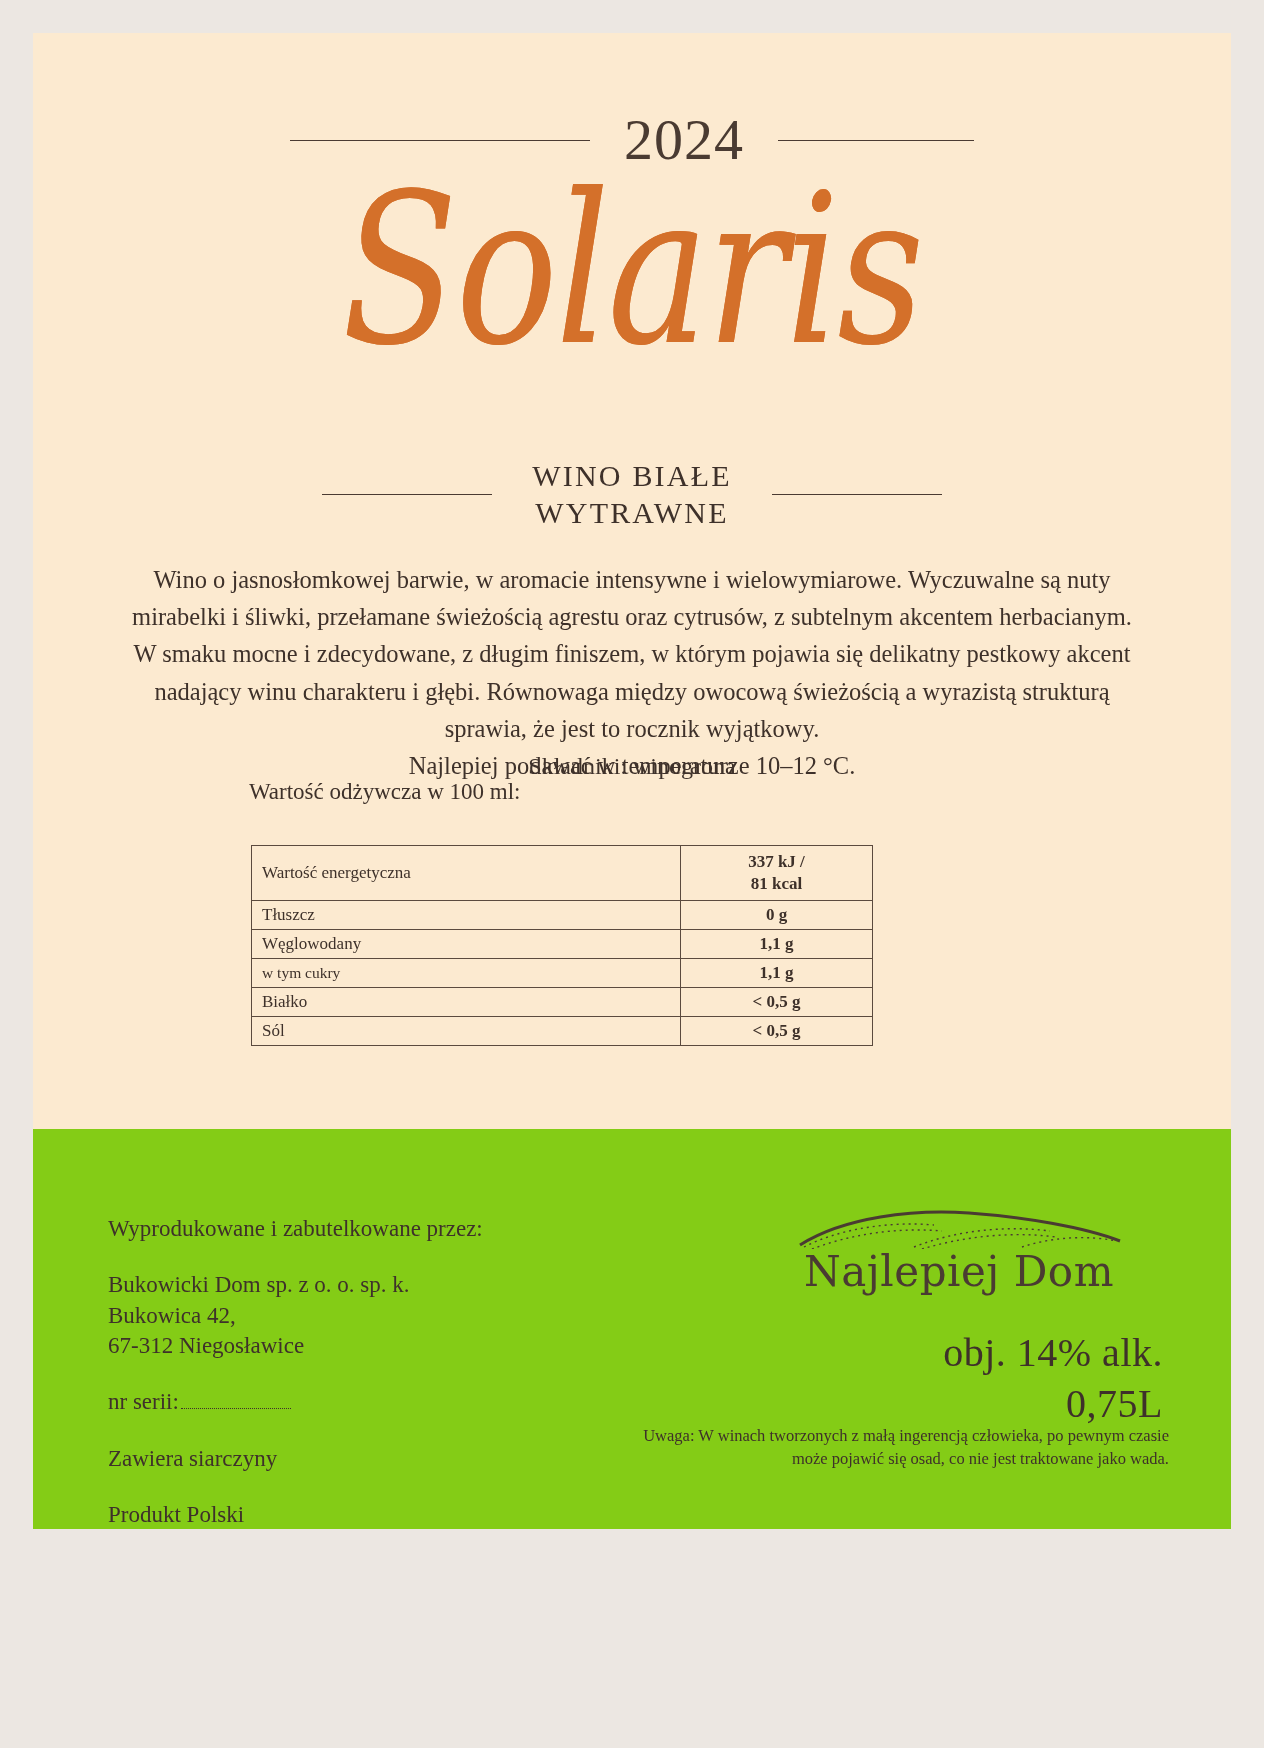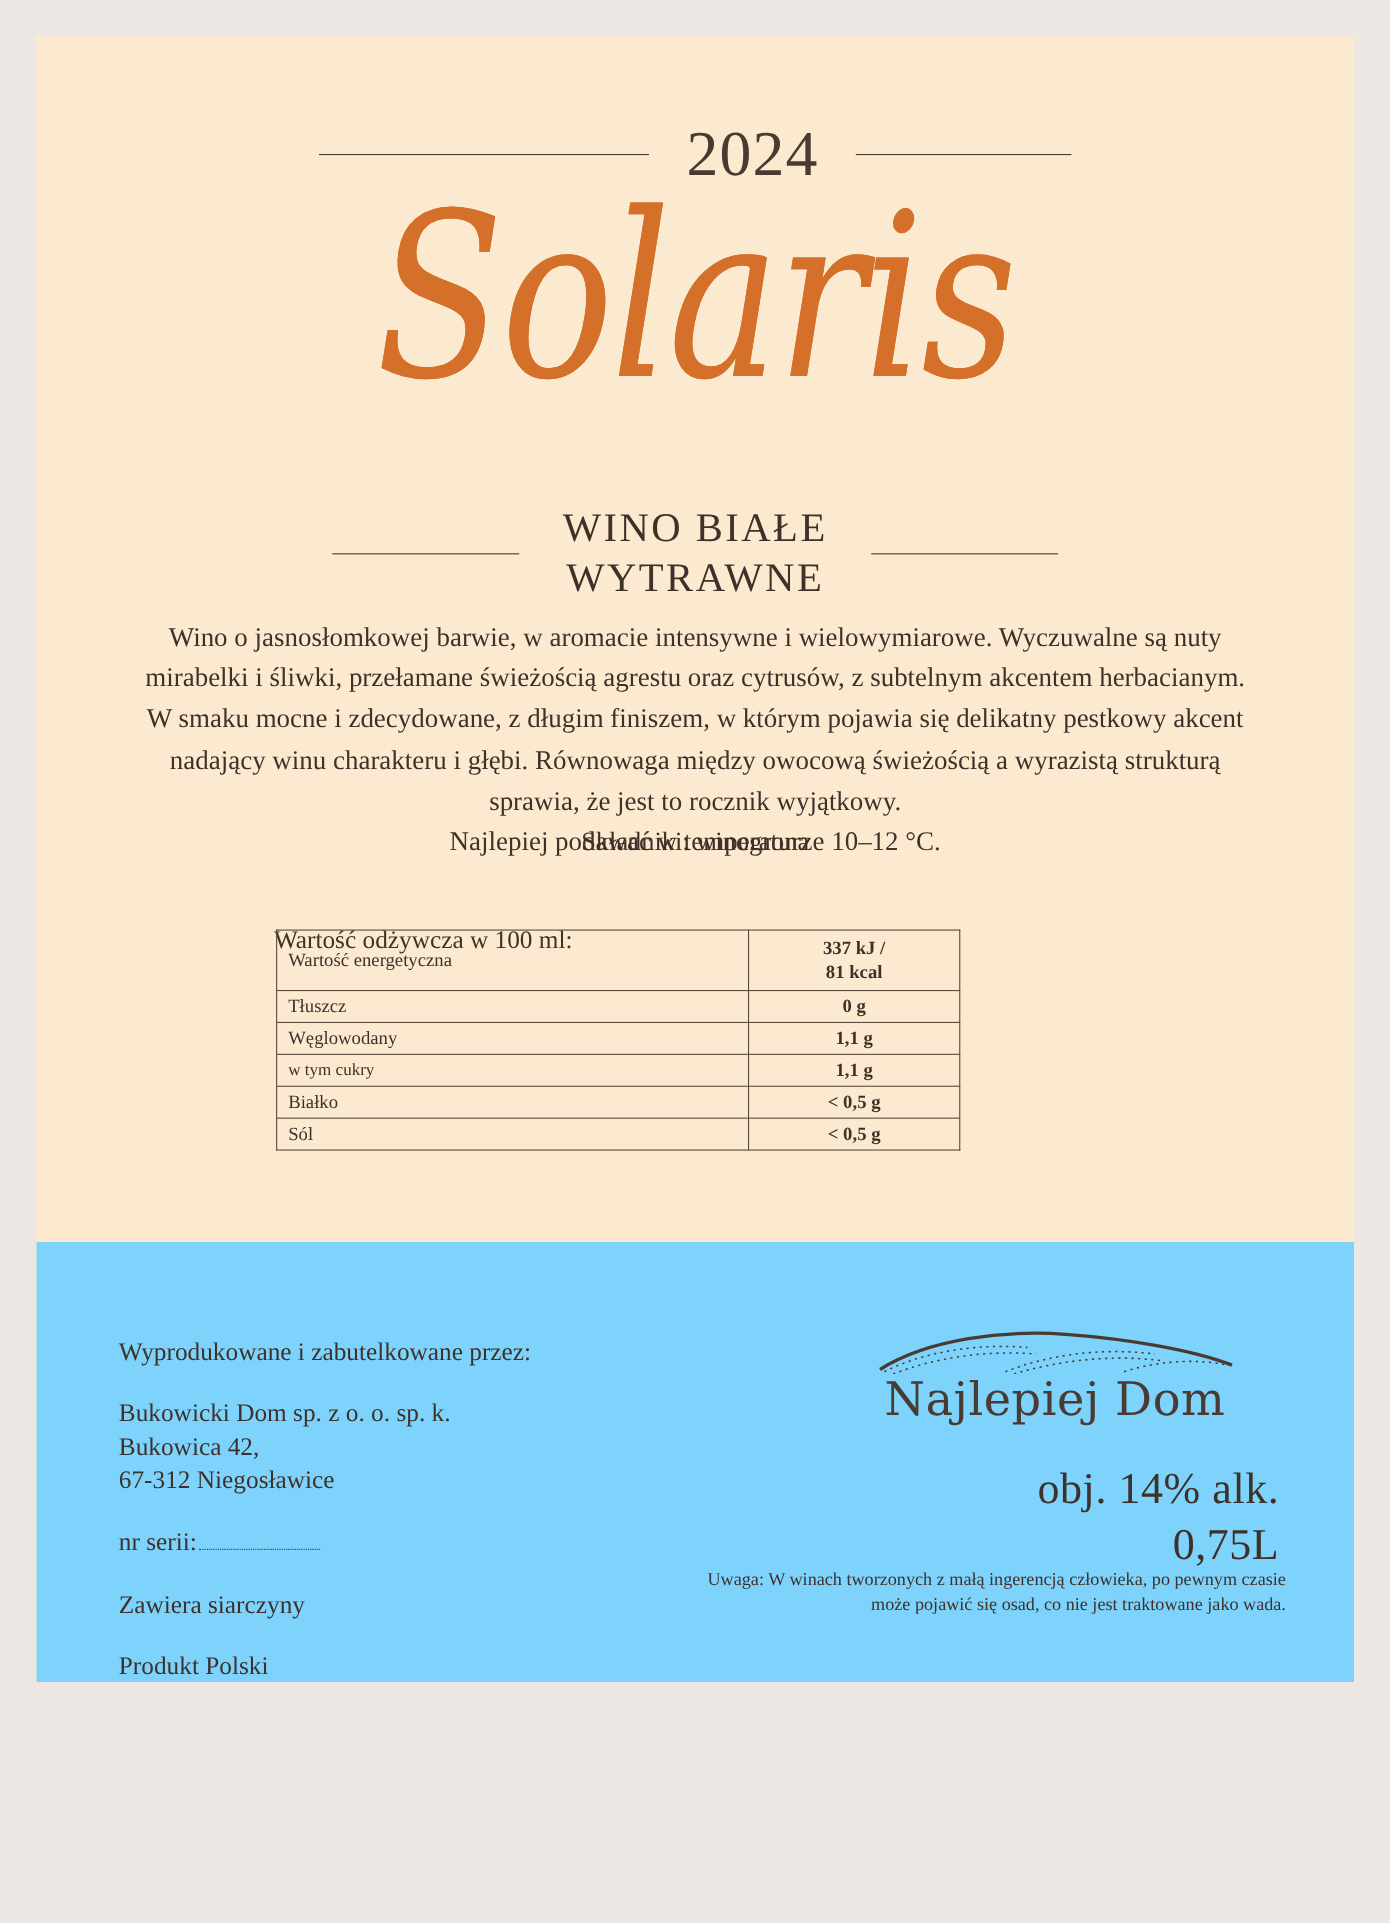--- a/index.html
+++ b/index.html
@@ -85,21 +85,21 @@
     gap: 40px;
   }
   .subtitle-rule {
     height: 0;
     border-top: 1.6px solid #4A3B32;
     width: 170px;
   }
   .subtitle {
     text-align: center;
     color: #3E312A;
-    font-size: 37px;
+    font-size: 30px;
     letter-spacing: 2.2px;
     line-height: 1.22;
     white-space: nowrap;
   }
 
   
   .description {
     position: absolute;
     left: 88px;
     top: 528px;
@@ -120,21 +120,21 @@
     text-align: center;
     color: #3E312A;
     font-size: 24px;
   }
   .ingredients b { font-weight: normal; }
 
   
   .nutri-title {
     position: absolute;
     left: 216px;
-    top: 809px;
+    top: 746px;
     color: #3E312A;
     font-size: 23px;
   }
   table.nutri {
     position: absolute;
     left: 218px;
     top: 812px;
     width: 622px;
     border-collapse: collapse;
     color: #3E312A;
@@ -155,21 +155,21 @@
   td.indent { padding-left: 34px; font-size: 15.5px; }
   .val-two { line-height: 1.3; }
 
   
   #footer {
     position: absolute;
     left: 0;
     top: 1096px;
     width: 1198px;
     height: 584px;
-    background: #7dd3fc;
+    background: #84cc16;
   }
   .producer {
     position: absolute;
     left: 75px;
     top: 85px;
     color: #3E312A;
     font-size: 23px;
     line-height: 1.32;
   }
   .producer .blk { margin-bottom: 26px; }

